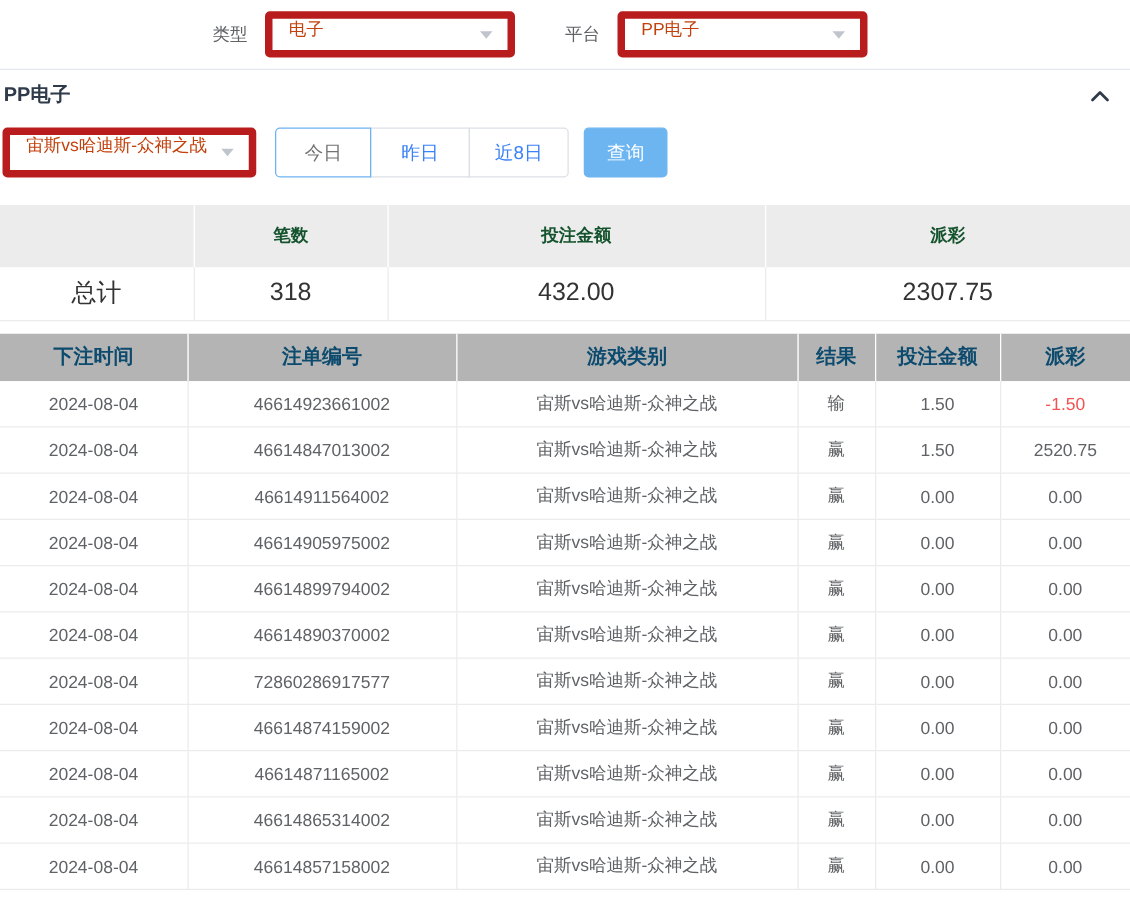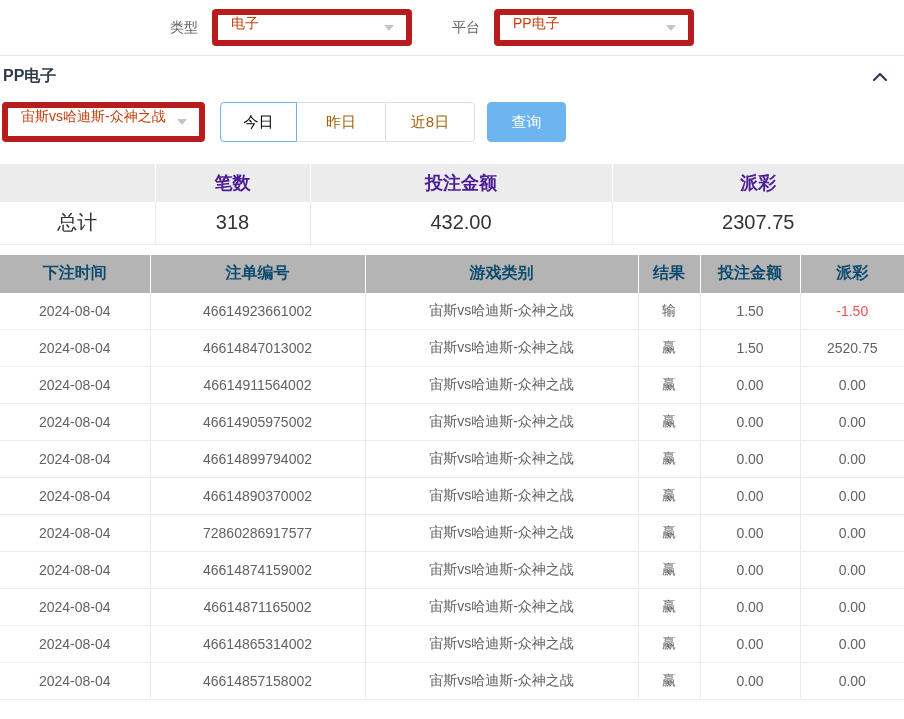--- a/index.html
+++ b/index.html
@@ -46,40 +46,40 @@
   .toolbar .select-box { width:203px; height:40px; }
   .date-input {
     width:226px; height:40px; margin-left:12px;
     border:1px solid #dcdfe6; border-radius:4px;
     display:flex; align-items:center; padding:0 10px;
     color:#606266; cursor:pointer; background:#fff;
   }
   .date-input .cal { margin-right:8px; line-height:0; }
   .btn-group { display:flex; margin-left:15px; }
   .qbtn {
-    height:40px; width:90px; background:#fff;
-    border:1px solid #dcdfe6; color:#a16207;
+    height:40px; width:80px; background:#fff;
+    border:1px solid #dcdfe6; color:#3b82f6;
     font-size:15px; cursor:pointer; margin-left:-1px;
     font-family:inherit;
   }
   .qbtn:first-child { border-radius:4px 0 0 4px; margin-left:0; }
   .qbtn:last-child  { border-radius:0 4px 4px 0; }
-  .qbtn.active { border-color:#6db3f2; color:#000000; position:relative; z-index:1; width:77px; }
+  .qbtn.active { border-color:#6db3f2; color:#737373; position:relative; z-index:1; width:77px; }
   .search-btn {
-    height:40px; width:79px; margin-left:12px;
+    height:40px; width:67px; margin-left:12px;
     background:#6cb5f1; border:1px solid #6cb5f1; border-radius:4px;
     color:#fff; font-size:15px; cursor:pointer; font-family:inherit;
   }
 
   
   table { border-collapse:collapse; table-layout:fixed; width:904px; }
   .summary { margin-top:22px; color:#333; }
   .summary th {
-    background:#ececec; height:38px; font-weight:600; font-size:18px;
-    border-right:1px solid #fff; text-align:center; color:#4c1d95;
+    background:#ececec; height:50px; font-weight:600; font-size:14px;
+    border-right:1px solid #fff; text-align:center; color:#14532d;
   }
   .summary th:last-child { border-right:none; }
   .summary td {
     height:42px; text-align:center; font-size:20px; color:#333;
     border-bottom:1px solid #ebebeb; border-right:1px solid #ebebeb;
     background:#fff;
   }
   .summary td:last-child { border-right:none; }
 
   

